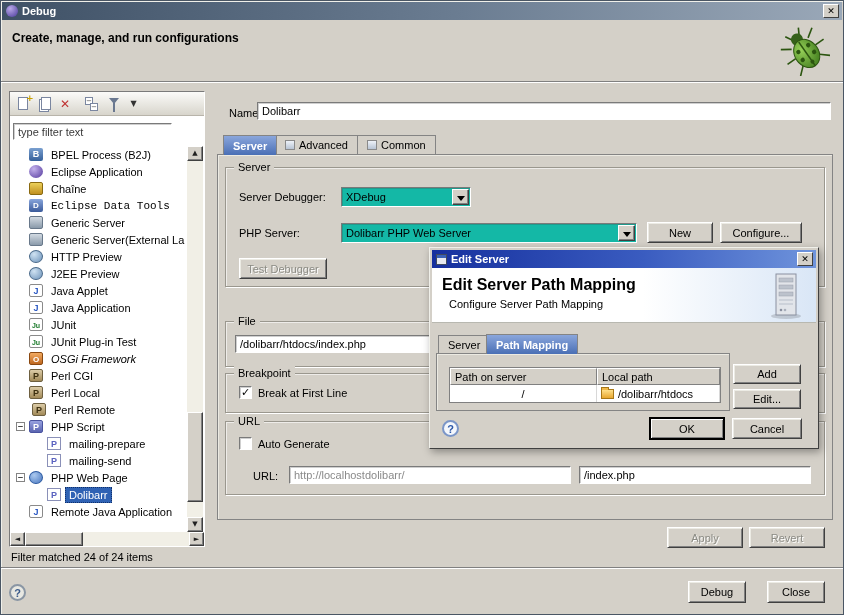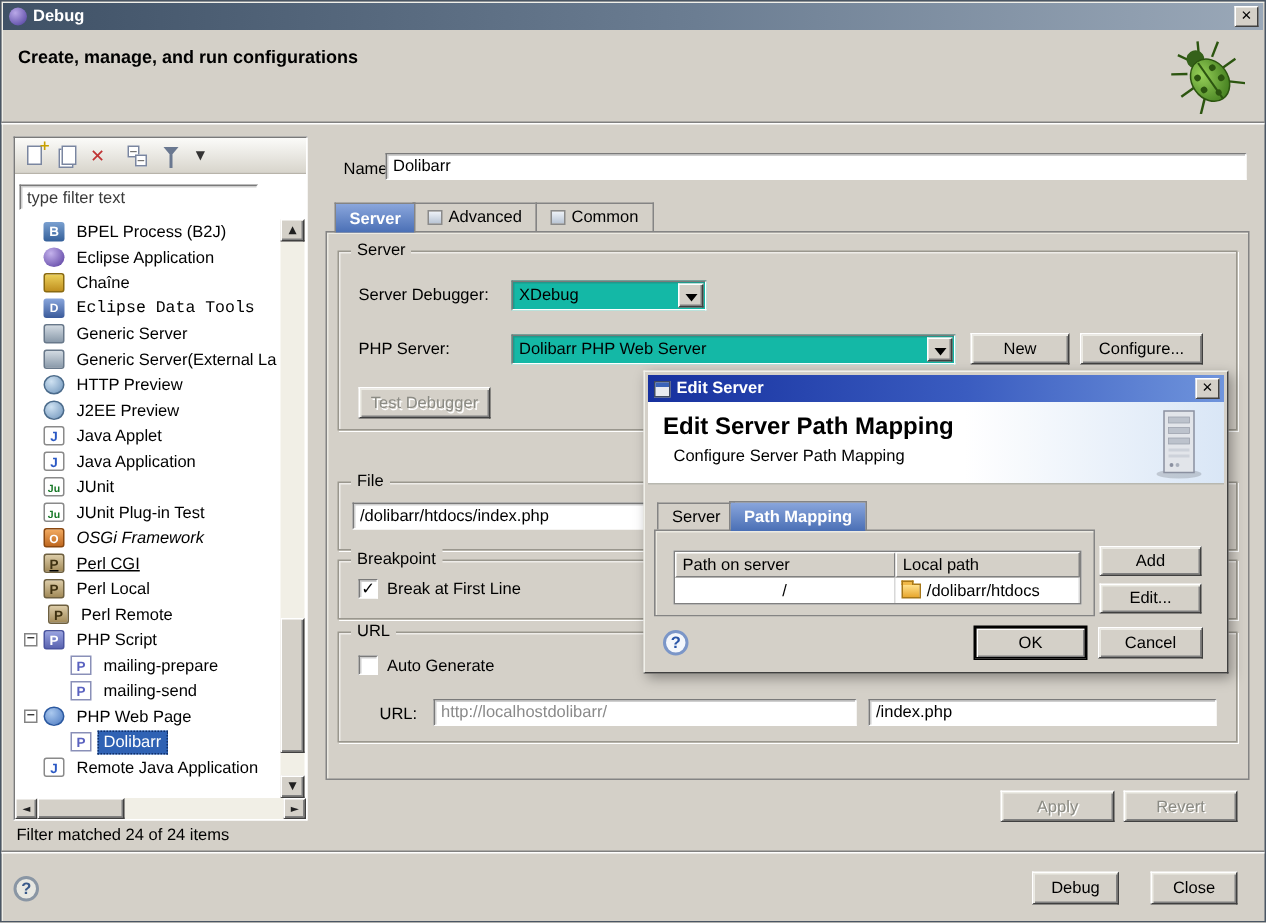--- a/index.html
+++ b/index.html
@@ -275,21 +275,21 @@
         <div class="trow" style="padding-left: 6px;">
           <span class="expander none"></span>
           <span class="ticon" data-icon="junit-plugin-icon"></span>
           <span class="tlabel">JUnit Plug-in Test</span>
         </div>
         <div class="trow" style="padding-left: 6px; font-style: italic;">
           <span class="expander none"></span>
           <span class="ticon" data-icon="osgi-framework-icon"></span>
           <span class="tlabel">OSGi Framework</span>
         </div>
-        <div class="trow" style="padding-left: 6px; text-decoration: underline;">
+        <div class="trow" style="padding-left: 6px;">
           <span class="expander none"></span>
           <span class="ticon" data-icon="perl-cgi-icon"></span>
           <span class="tlabel">Perl CGI</span>
         </div>
         <div class="trow" style="padding-left: 6px;">
           <span class="expander none"></span>
           <span class="ticon" data-icon="perl-local-icon"></span>
           <span class="tlabel">Perl Local</span>
         </div>
         <div class="trow" style="padding-left: 9px;">

